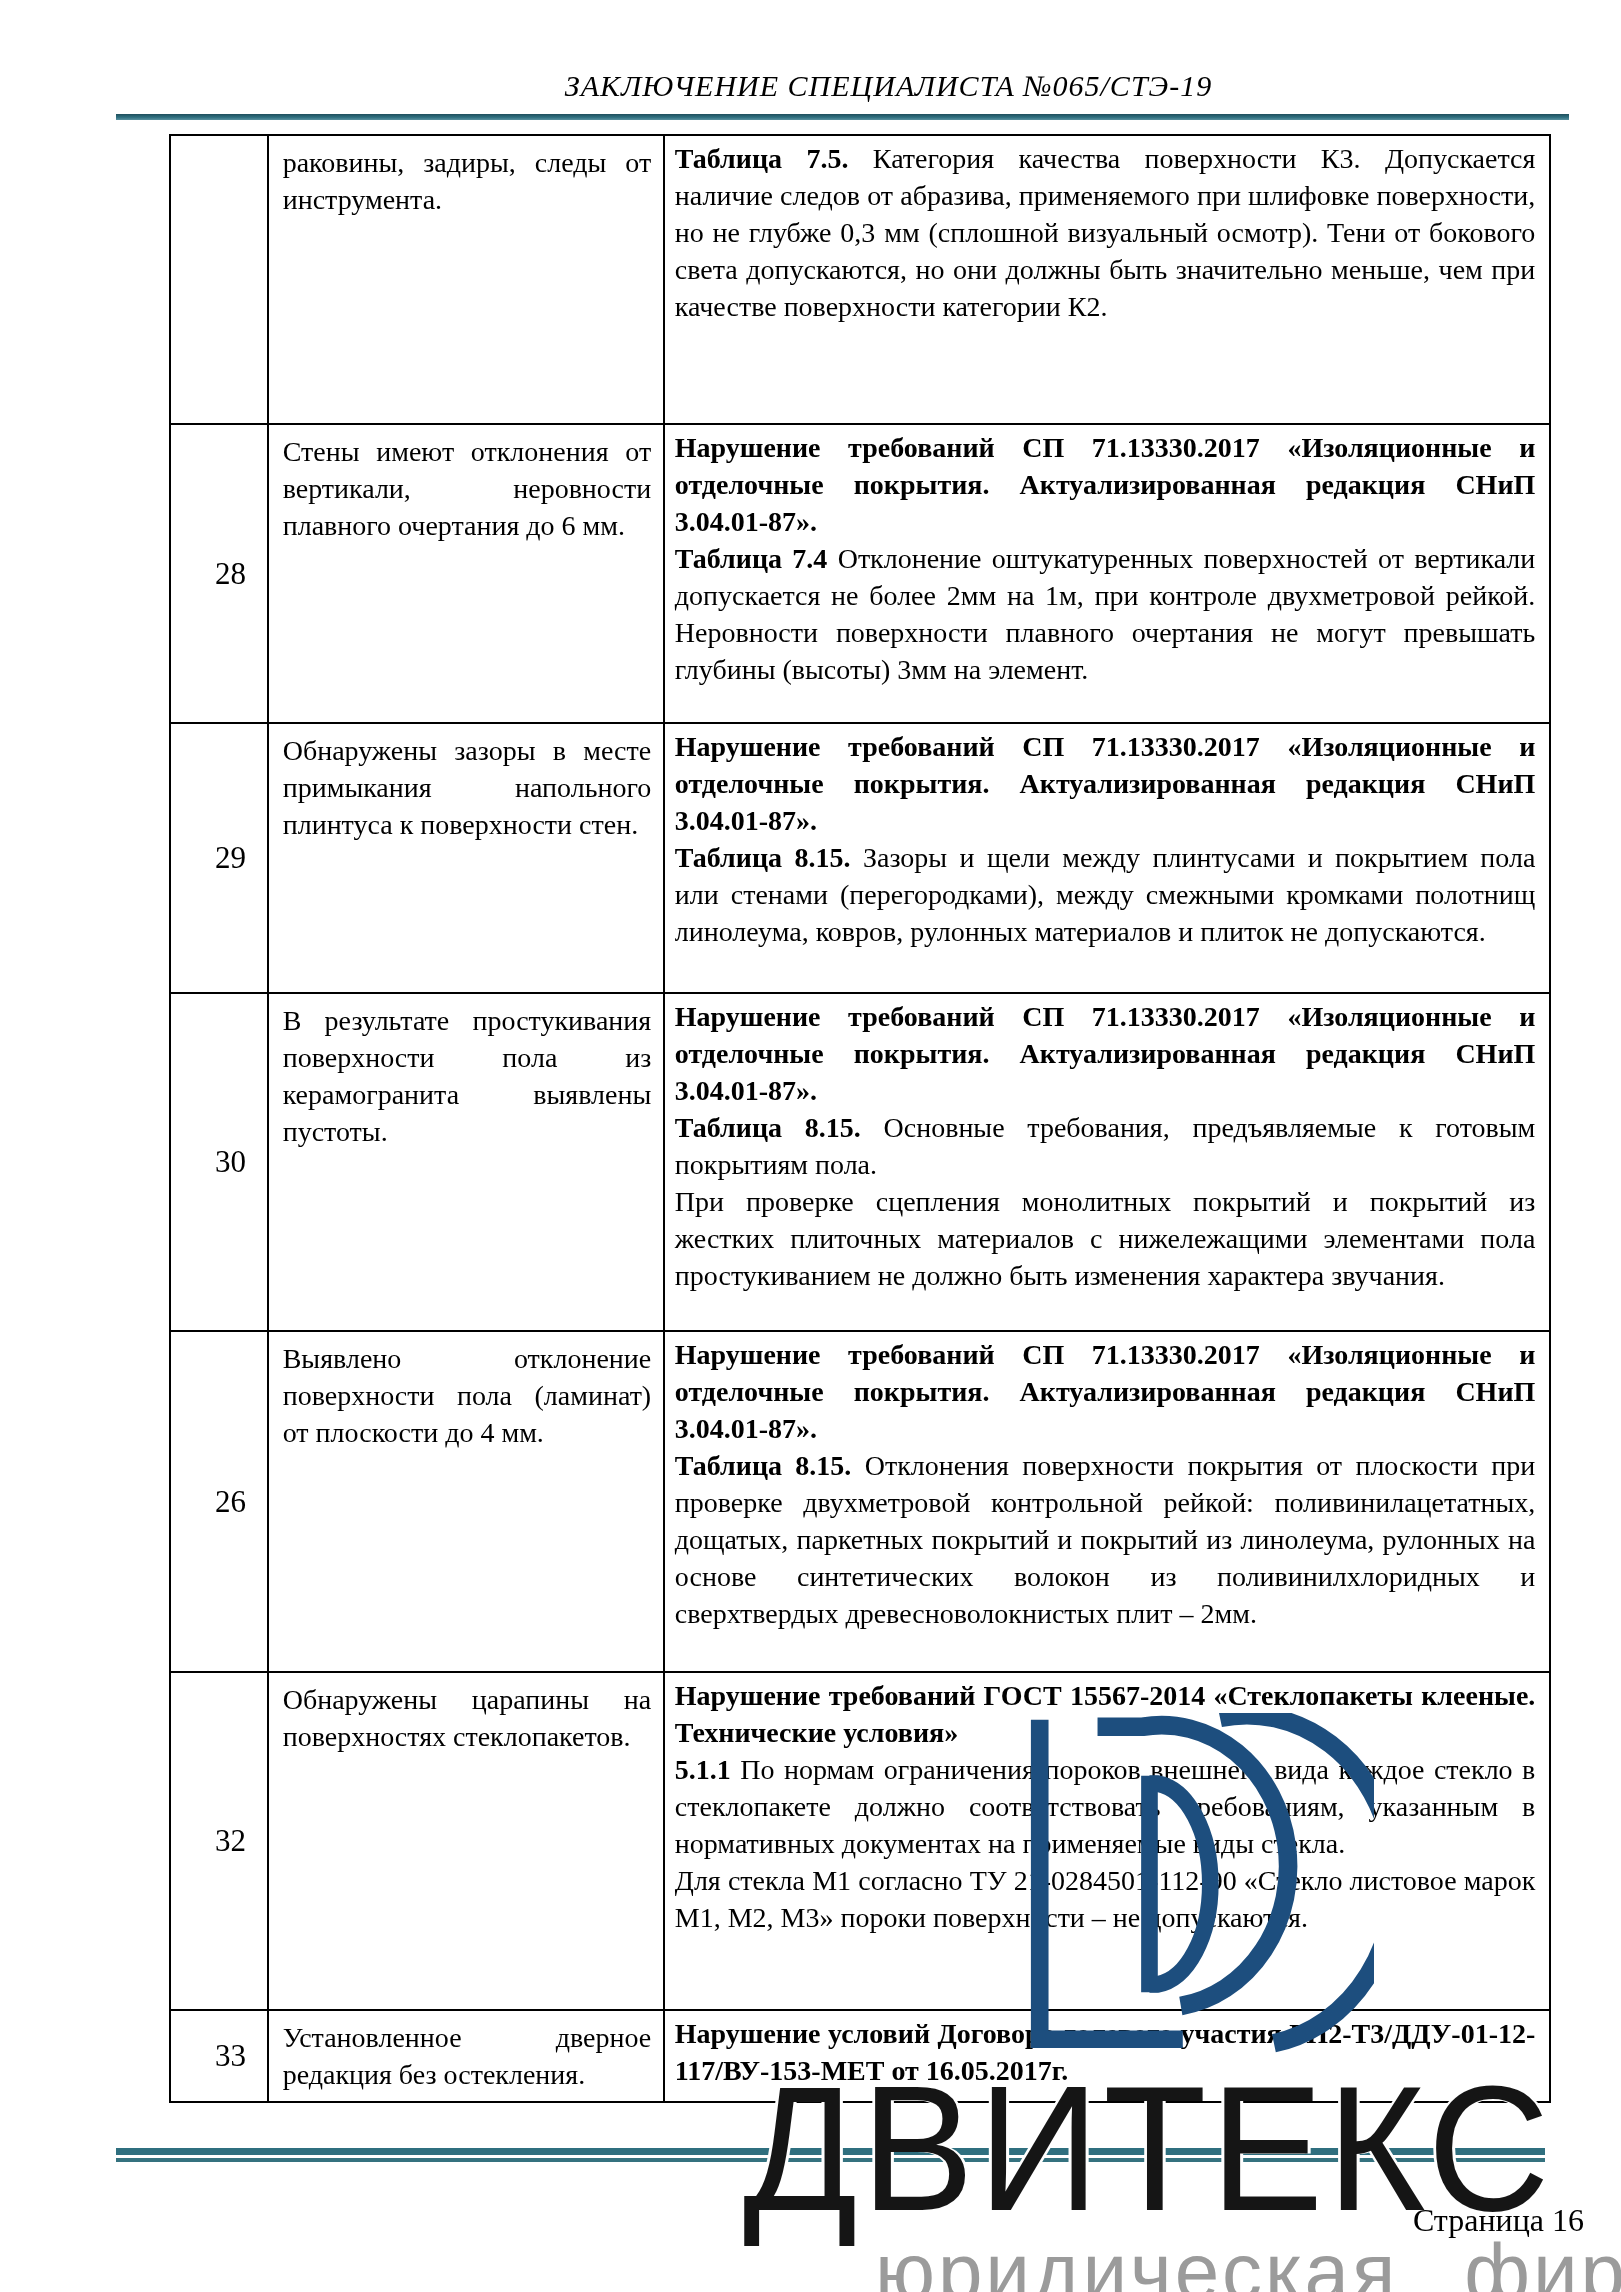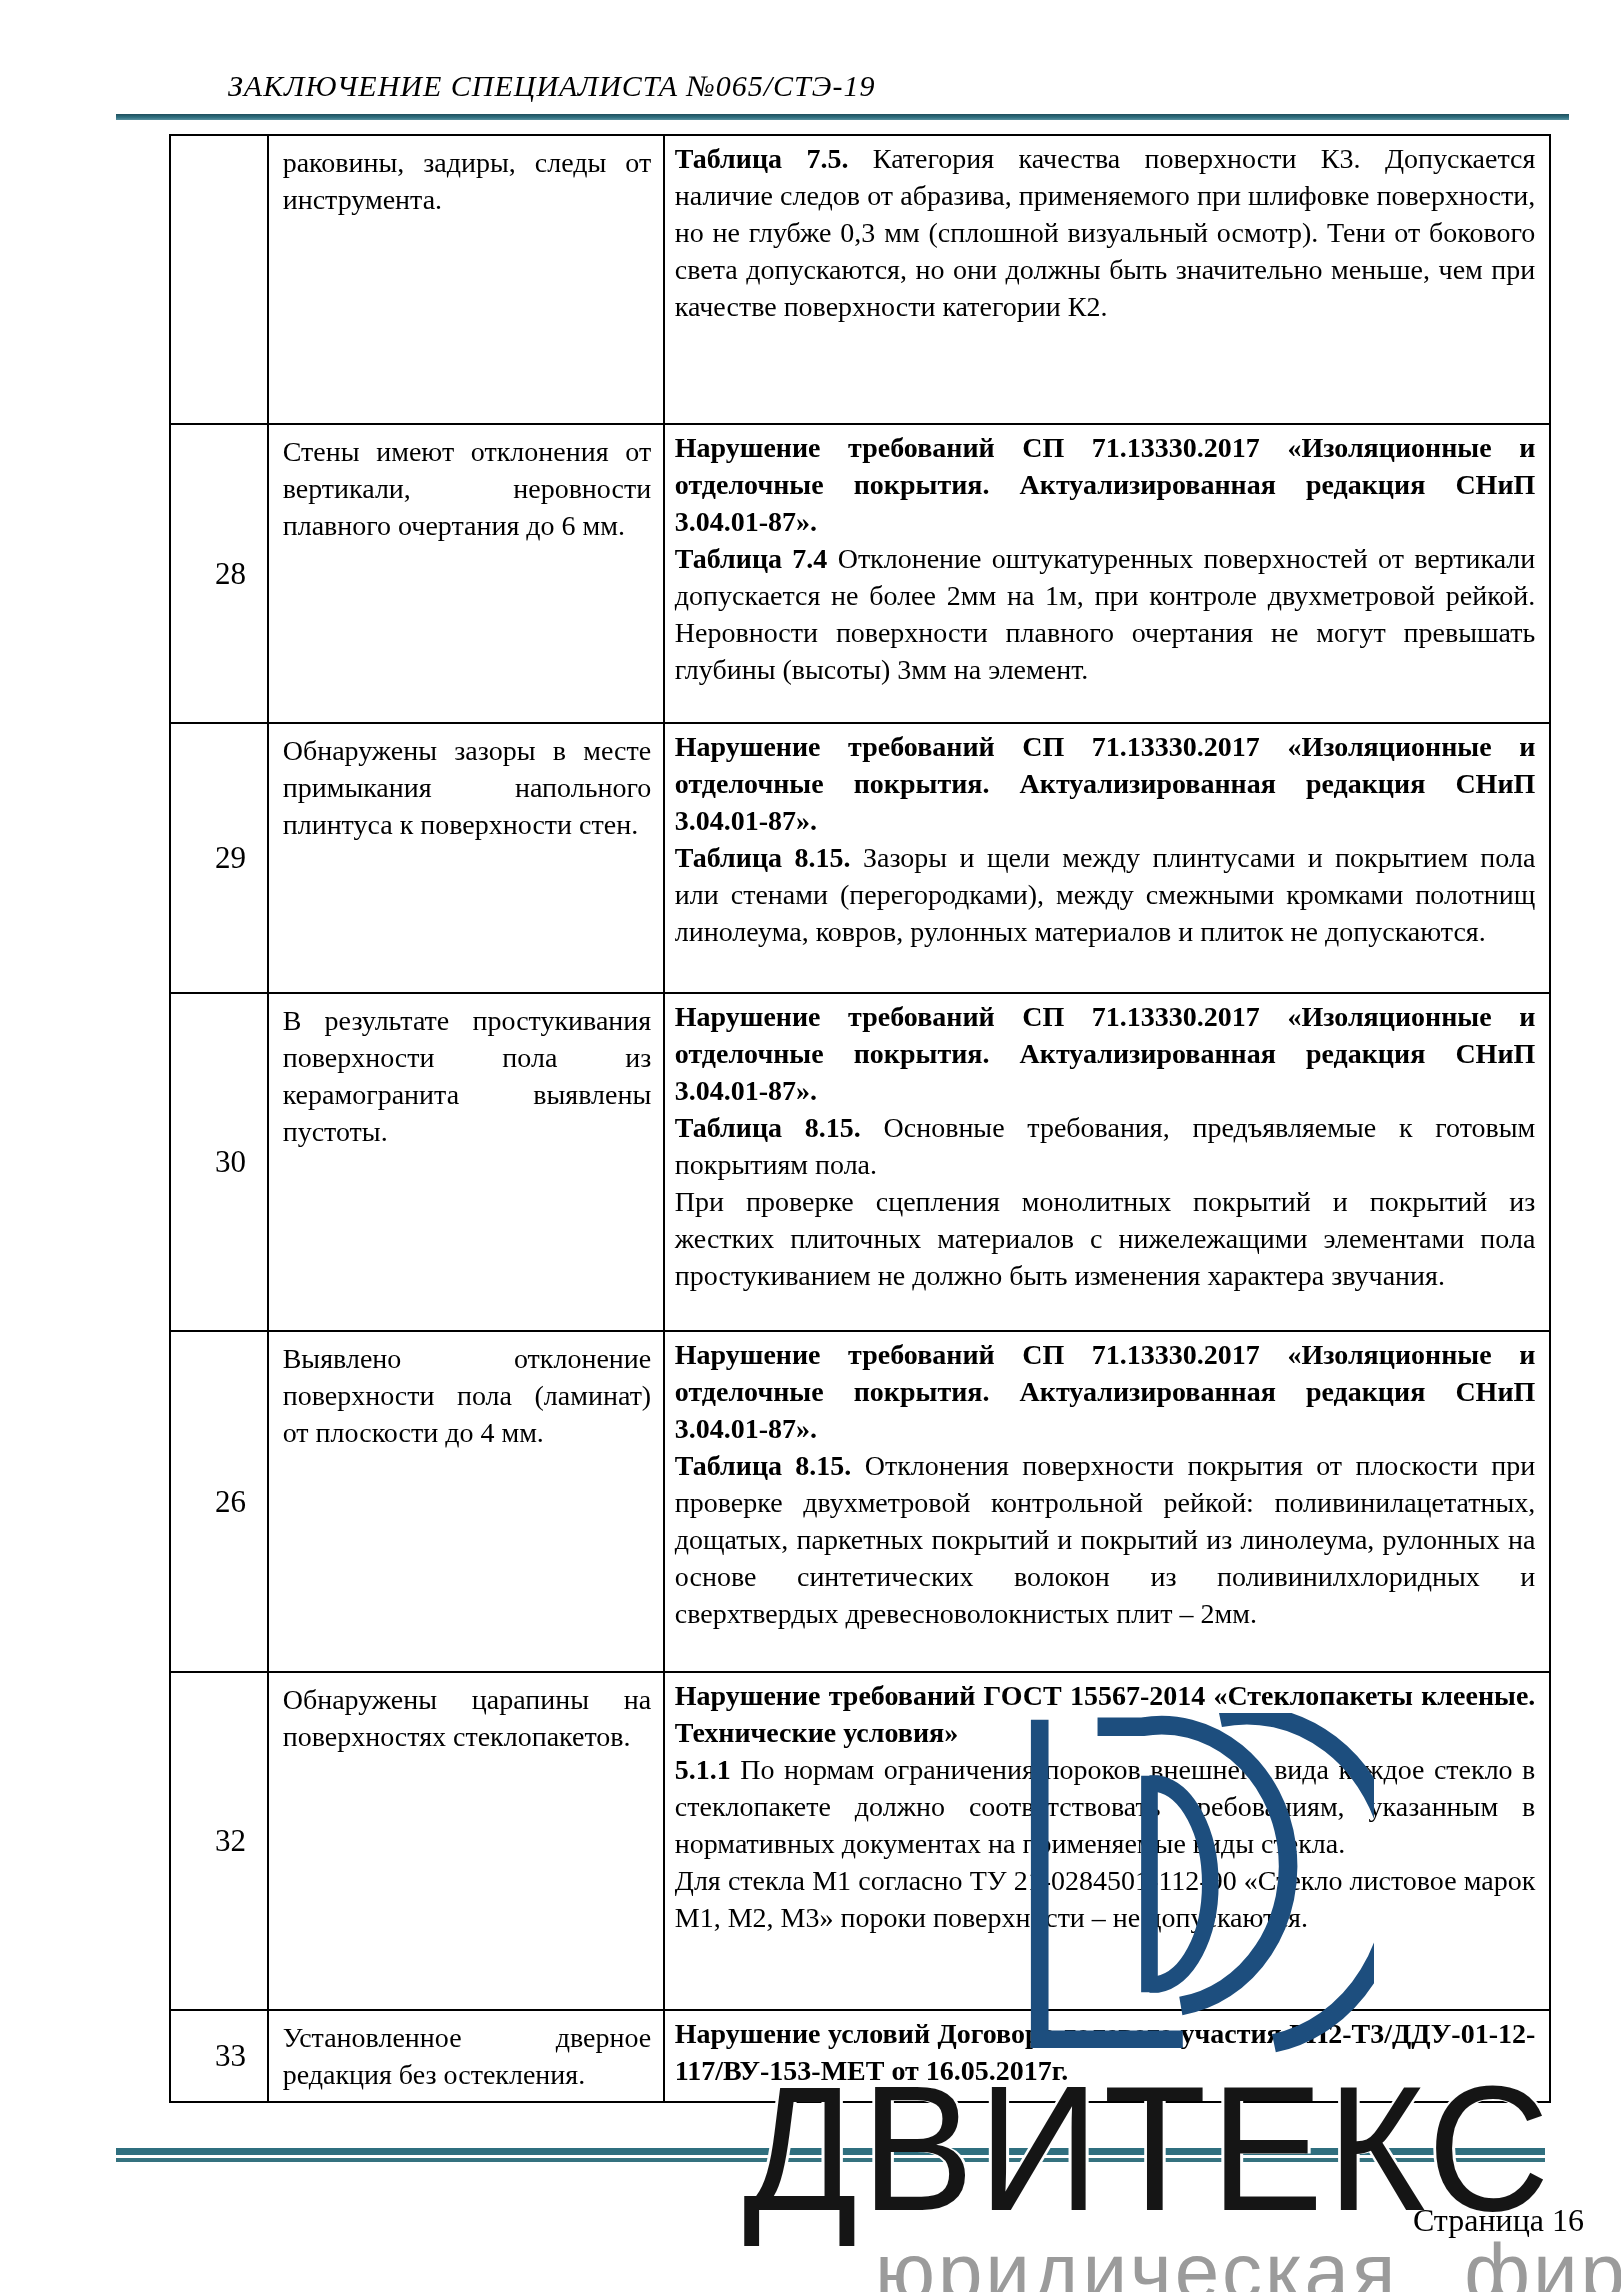--- a/index.html
+++ b/index.html
@@ -9,21 +9,21 @@
     --subtitle_gray:#9b9b9b;
   }
   html,body{margin:0;padding:0;}
   body{
     width:1621px;height:2293px;position:relative;overflow:hidden;
     background:#ffffff;color:#000;
     font-family:"Liberation Serif", serif;
   }
   .doc-title{
     position:absolute;left:169px;top:69px;width:1380px;
-    text-indent:59px;
+    text-align:center;text-indent:59px;
     font-style:italic;font-size:30px;letter-spacing:1px;white-space:nowrap;
   }
   .top-rule{
     position:absolute;left:116px;top:114px;width:1453px;height:5.9px;
     background:linear-gradient(180deg,#1f4f5c 0%,var(--accent_teal) 55%,#5a919f 100%);
   }
   table.defects{
     position:absolute;left:169px;top:134px;width:1380px;
     border-collapse:collapse;table-layout:fixed;
   }

